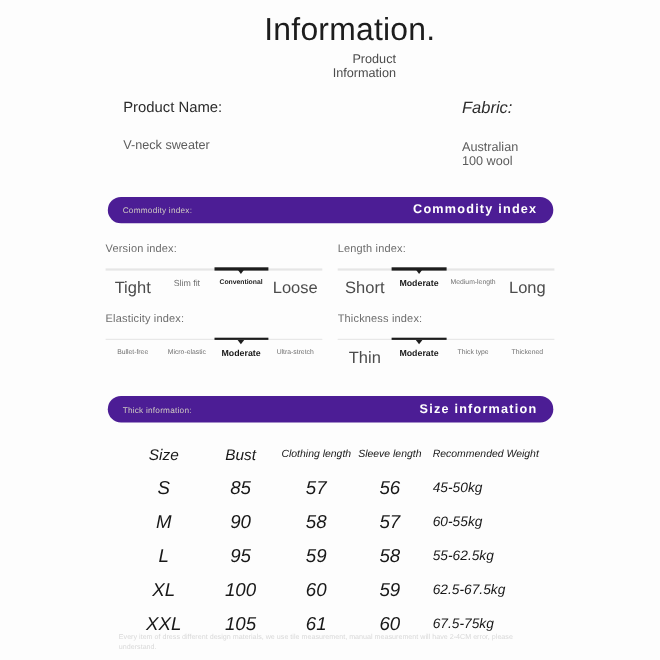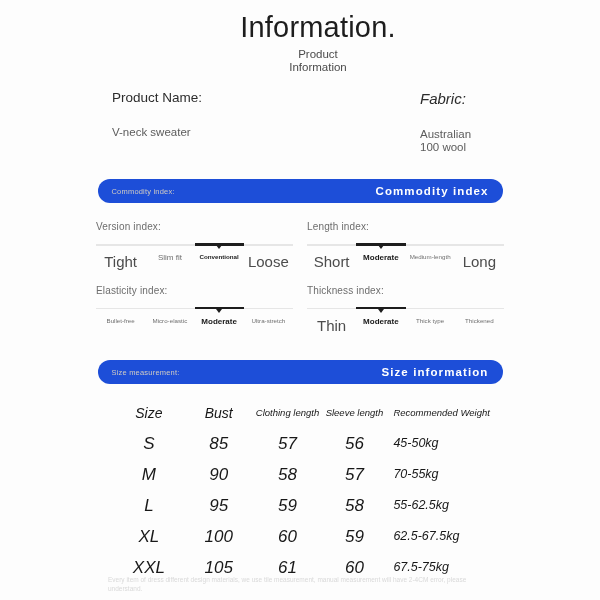--- a/index.html
+++ b/index.html
@@ -39,21 +39,21 @@
   .sub-title-wrap {
     margin-top: 4px;
     display: flex;
     justify-content: center;
   }
   .sub-title {
     font-size: 11.5px;
     color: #4b4b4b;
     line-height: 1.12;
     width: 84px;
-    text-align: center;
+    text-align: right;
     word-break: break-word;
   }
 
   
   .meta {
     margin-top: 16px;
     padding: 0 112px 0 112px;
     display: flex;
   }
   .meta-col {
@@ -77,21 +77,21 @@
     font-size: 11.5px;
     color: #5c5c5c;
     line-height: 1.2;
   }
 
   
   .banner {
     margin: 0 auto;
     width: 405px;
     height: 24px;
-    background: #1d4ed8;
+    background: #4c1d95;
     border-radius: 12px;
     display: flex;
     align-items: center;
     justify-content: space-between;
     padding: 0 14px;
     box-sizing: border-box;
   }
   .banner-left {
     font-size: 7.5px;
     color: #cfcac3;
@@ -357,21 +357,21 @@
         <div class="lab size-lg">Thin</div>
         <div class="lab size-md active">Moderate</div>
         <div class="lab size-sm">Thick type</div>
         <div class="lab size-sm">Thickened</div>
       </div>
     </div>
 
   </div>
 
   <div class="banner banner-size">
-    <div class="banner-left">Size measurement:</div>
+    <div class="banner-left">Thick information:</div>
     <div class="banner-right">Size information</div>
   </div>
 
   <div class="table">
     <div class="trow head">
       <div class="tcell c-size">Size</div>
       <div class="tcell c-bust">Bust</div>
       <div class="tcell c-cloth">Clothing length</div>
       <div class="tcell c-sleeve">Sleeve length</div>
       <div class="tcell c-weight">Recommended Weight</div>
@@ -382,21 +382,21 @@
       <div class="tcell c-bust">85</div>
       <div class="tcell c-cloth">57</div>
       <div class="tcell c-sleeve">56</div>
       <div class="tcell c-weight">45-50kg</div>
     </div>
     <div class="trow body">
       <div class="tcell c-size">M</div>
       <div class="tcell c-bust">90</div>
       <div class="tcell c-cloth">58</div>
       <div class="tcell c-sleeve">57</div>
-      <div class="tcell c-weight">70-55kg</div>
+      <div class="tcell c-weight">60-55kg</div>
     </div>
     <div class="trow body">
       <div class="tcell c-size">L</div>
       <div class="tcell c-bust">95</div>
       <div class="tcell c-cloth">59</div>
       <div class="tcell c-sleeve">58</div>
       <div class="tcell c-weight">55-62.5kg</div>
     </div>
     <div class="trow body">
       <div class="tcell c-size">XL</div>

